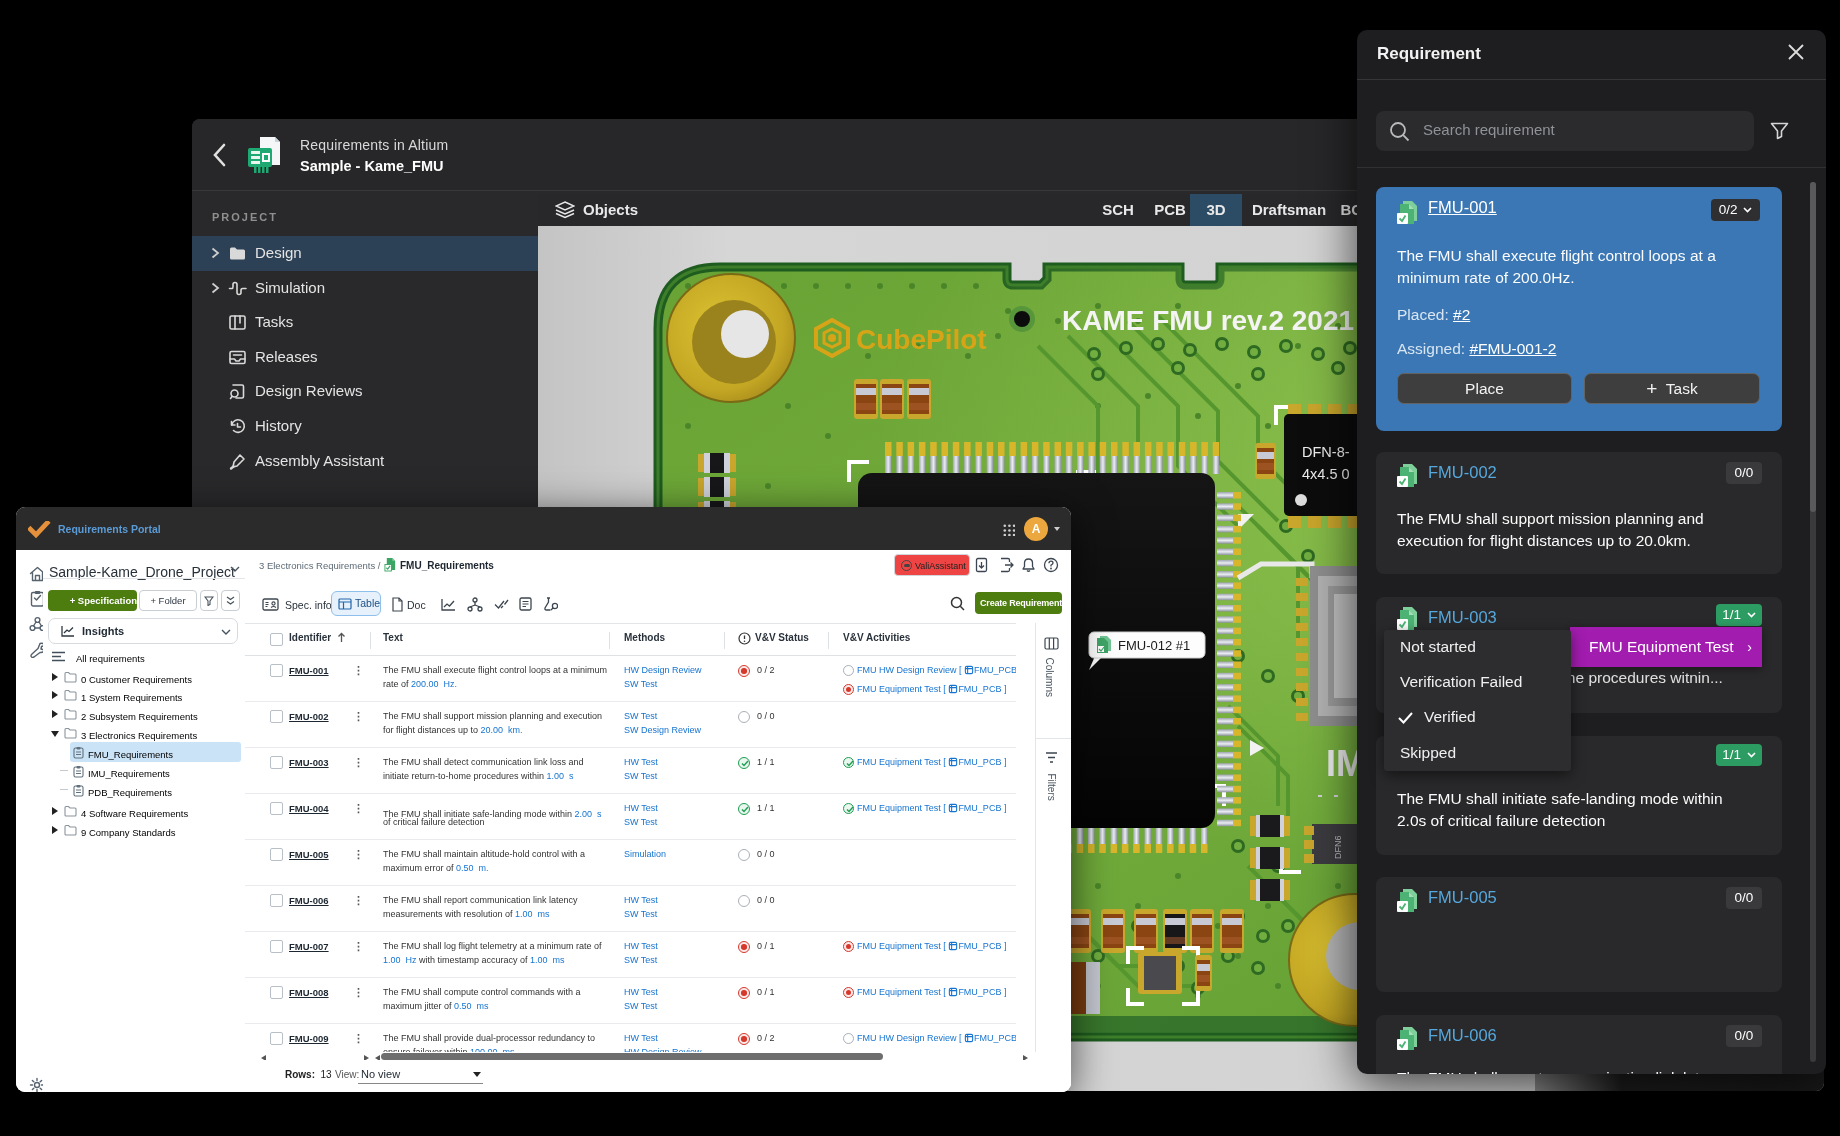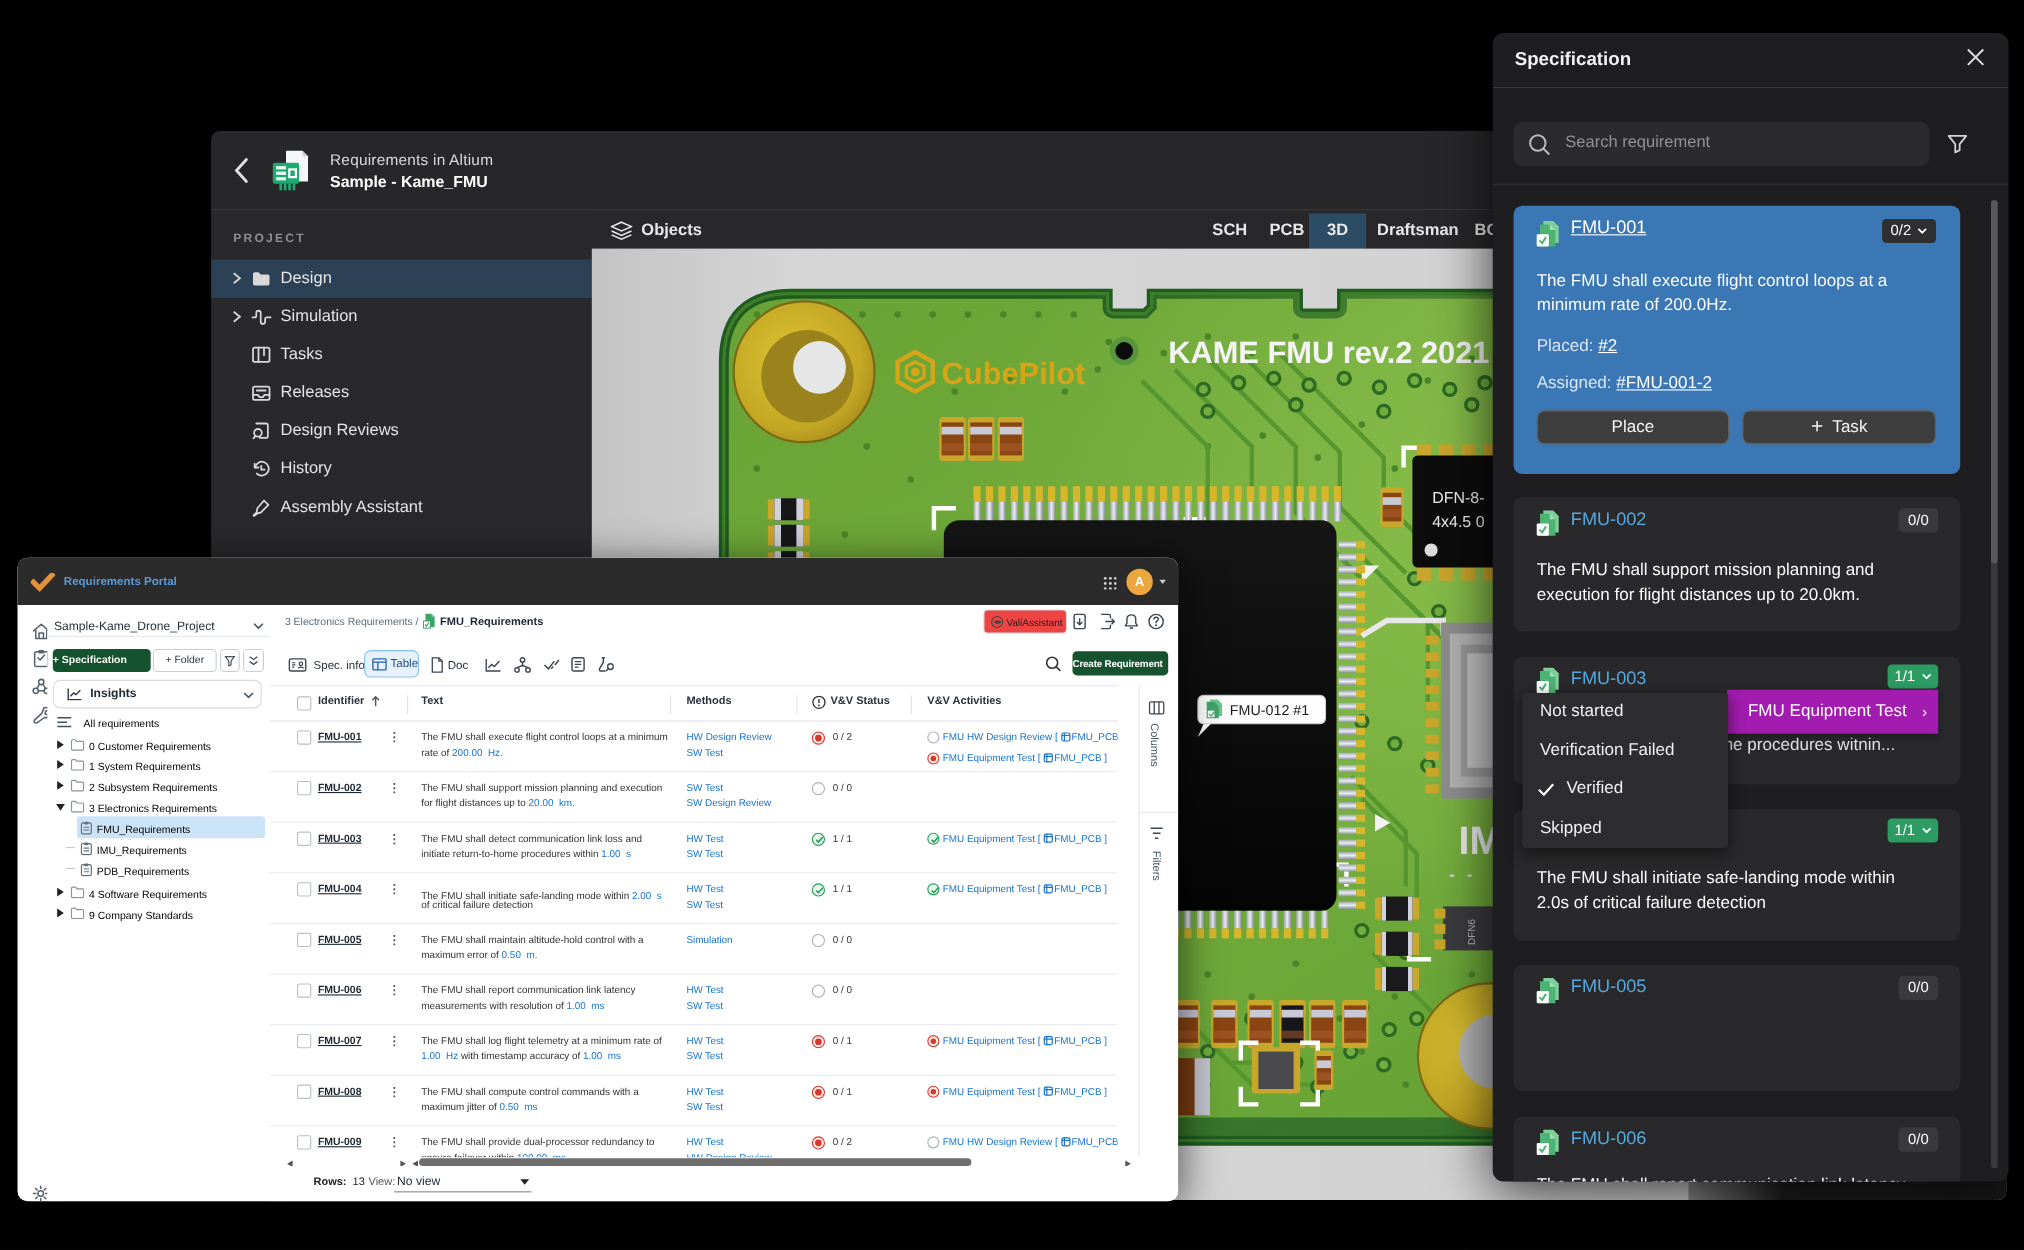--- a/index.html
+++ b/index.html
@@ -22,21 +22,21 @@
 #obar .t{position:absolute;top:7px;font-size:15px;font-weight:600}
 .vtab{position:absolute;top:0;height:32px;line-height:32px;font-size:15px;font-weight:600;text-align:center}
 #vp{position:absolute;left:346px;top:107px;width:1286px;height:865px;background:linear-gradient(90deg,#c4c4c4 0%,#d6d6d6 15%,#d3d3d3 60%,#c9c9c9 82%,#a3a3a3 100%);overflow:hidden}
 #vp svg{position:absolute;left:0;top:0}
 
 #pw{left:16px;top:507px;width:1055px;height:585px;background:#fff;border-radius:9px;box-shadow:0 8px 40px rgba(0,0,0,.65);overflow:hidden;font-size:11px}
 #pw .phdr{position:absolute;left:0;top:0;width:100%;height:43px;background:#2b2b2b}
 #pw .ptitle{position:absolute;left:42px;top:16px;font-size:10.5px;font-weight:bold;color:#5b9bd5}
 .rail{position:absolute;left:0;top:43px;width:42px;height:542px;background:#fff;border-right:1px solid #e4e7ea}
 .lpanel{position:absolute;left:27px;top:43px;width:218px;height:542px;background:#fff;border-right:1px solid #e4e7ea}
-.btn-blue{background:#14532d;color:#fff;border-radius:4px;text-align:left}
+.btn-blue{background:#4d7c0f;color:#fff;border-radius:4px;text-align:right}
 .btn-line{background:#fff;border:1px solid #c9ced3;border-radius:4px;color:#2c3642;text-align:center}
 .ti{position:absolute;left:0;width:218px;height:19px;line-height:19px;white-space:nowrap;font-size:9.5px}
 .mainp{position:absolute;left:259px;top:43px;width:796px;height:542px;background:#fff}
 .crumb{position:absolute;left:14px;top:10px;font-size:9.5px;color:#5d6b76}
 .tbtn{position:absolute;height:23px;line-height:22px;font-size:12.5px;color:#29323b}
 .tbl{position:absolute;left:0;top:112px;width:771px;border-top:1px solid #e3e6e9}
 .trow{position:absolute;left:0;width:771px;border-bottom:1px solid #e8eaed;font-size:9px;color:#333}
 .thead{position:absolute;left:0;top:0;width:771px;height:32px;border-bottom:1px solid #dfe2e5;font-size:10px;color:#29323b;font-weight:bold}
 .cb{position:absolute;width:13px;height:13px;border:1px solid #b9bfc6;border-radius:2px;background:#fff}
 .blue{color:#1674d1}
@@ -715,21 +715,21 @@
       <path d="M7 6 L4.5 10 M10 6 L12.5 10 M6 12 L11 12" stroke="#56626d" stroke-width="1.4" fill="none" stroke-linejoin="round" stroke-linecap="round"></path>
     </svg>
     <svg class="abs" style="left:14px;top:135px" width="16" height="16" viewBox="0 0 16 16">
       <path d="M10 1.5 Q14 .5 14.8 3.5 L11.5 4.5 L11 7 L14.5 8 Q13.5 11 10 10.5 L4 15 Q2 16 1.2 14.5 Q.5 13.5 2 12 L8 6.5 Z" stroke="#56626d" stroke-width="1.4" fill="none" stroke-linejoin="round" stroke-linecap="round"></path>
     </svg>
     <svg class="abs" style="left:13px;top:570px" width="16" height="16" viewBox="0 0 16 16">
       <circle cx="8" cy="8" r="2.5" stroke="#56626d" stroke-width="1.4" fill="none" stroke-linejoin="round" stroke-linecap="round"></circle>
       <path d="M8 1.5 L8 3.5 M8 12.5 L8 14.5 M1.5 8 L3.5 8 M12.5 8 L14.5 8 M3.4 3.4 L4.8 4.8 M11.2 11.2 L12.6 12.6 M12.6 3.4 L11.2 4.8 M4.8 11.2 L3.4 12.6" stroke="#56626d" stroke-width="1.4" fill="none" stroke-linejoin="round" stroke-linecap="round"></path>
     </svg>
     <div class="lpanel">
-      <div class="abs" style="left:6px;top:14px;font-size:11px;color:#28313a;white-space:nowrap">Sample-Kame_Drone_Project</div>
+      <div class="abs" style="left:6px;top:14px;font-size:14px;color:#28313a;white-space:nowrap">Sample-Kame_Drone_Project</div>
       <svg class="abs" style="left:187px;top:16px" width="10" height="6" viewBox="0 0 10 6">
         <path d="M1 1 L5 5 L9 1" stroke="#46525c" stroke-width="1.4" fill="none"></path>
       </svg>
       <div class="abs" style="left:0;top:28px;width:202px;height:1px;background:#e4e7ea"></div>
       <div class="btn-blue abs" style="left:5px;top:40px;width:89px;height:21px;line-height:21px;font-size:9.5px;font-weight:bold">+ Specification</div>
       <div class="btn-line abs" style="left:96px;top:40px;width:58px;height:21px;line-height:20px;font-size:9.5px">+ Folder</div>
       <div class="btn-line abs" style="left:157px;top:40px;width:18px;height:21px"><svg width="10" height="10" viewBox="0 0 10 10" style="margin-top:5px">
           <path d="M1 1 H9 L6 5 L6 8.5 L4 9.5 L4 5 Z" stroke="#46525c" stroke-width="1.1" fill="none"></path>
         </svg></div>
       <div class="btn-line abs" style="left:178px;top:40px;width:19px;height:21px"><svg width="9" height="11" viewBox="0 0 9 11" style="margin-top:5px">
@@ -1092,21 +1092,21 @@
       <div class="abs" style="left:0;top:510px;width:826px;height:32px;background:#fff;font-size:10px;color:#222">
         <span class="abs" style="left:40px;top:9px"><b>Rows:</b>&nbsp; 13</span>
         <span class="abs" style="left:90px;top:9px;color:#555">View:</span>
         <span class="abs" style="left:116px;top:8px;font-size:11px;color:#1d2630">No view</span>
         <div class="abs" style="left:113px;top:23px;width:125px;height:1px;background:#888"></div>
         <div class="abs" style="left:228px;top:12px;width:0;height:0;border-top:5px solid #222;border-left:4px solid transparent;border-right:4px solid transparent"></div>
       </div>
     </div>
   </div>
 <div id="rp" class="abs">
-    <div class="rtitle">Specification</div>
+    <div class="rtitle">Requirement</div>
     <svg class="xbtn" viewBox="0 0 18 18">
       <path d="M2 2 L16 16 M16 2 L2 16" stroke="#dcdcdc" stroke-width="1.8"></path>
     </svg>
     <div class="abs" style="left:0;top:49px;width:469px;height:1px;background:#363638"></div>
     <div class="srch">
       <svg class="abs" style="left:13px;top:10px" width="21" height="21" viewBox="0 0 21 21">
         <circle cx="9" cy="9" r="7" stroke="#b9babc" stroke-width="1.8" fill="none"></circle>
         <path d="M14.2 14.2 L19.5 19.5" stroke="#b9babc" stroke-width="1.8"></path>
       </svg>
       <div class="ph">Search requirement</div>

